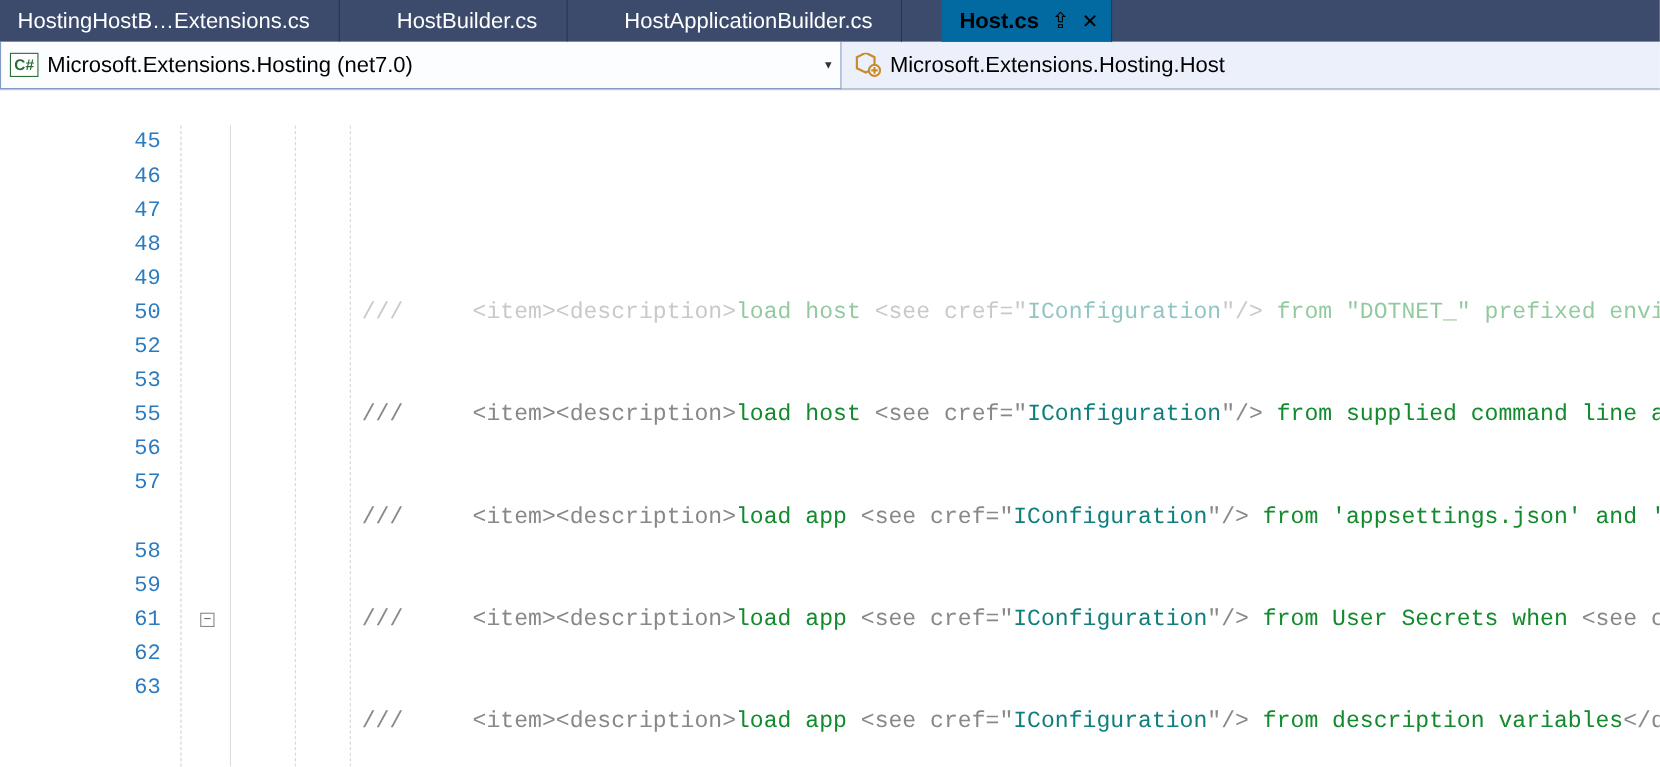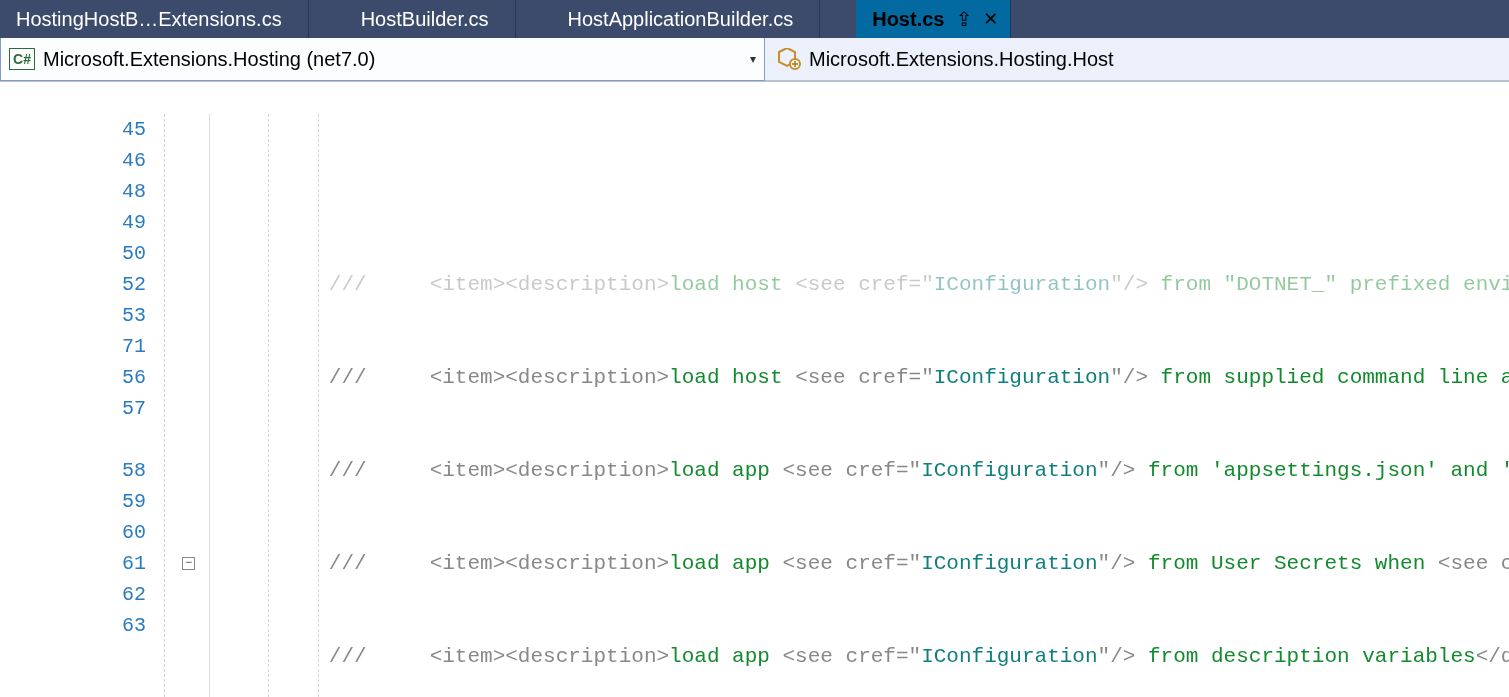--- a/index.html
+++ b/index.html
@@ -187,32 +187,32 @@
     </svg>
     <span>Microsoft.Extensions.Hosting.Host</span>
   </div>
 </div>
 
 <div class="editor">
 
   <div class="gutter">
     <div class="ln">45</div>
     <div class="ln">46</div>
+    <div class="ln">47</div>
     <div class="ln">48</div>
     <div class="ln">49</div>
     <div class="ln">50</div>
     <div class="ln">52</div>
     <div class="ln">53</div>
-    <div class="ln">71</div>
+    <div class="ln">55</div>
     <div class="ln">56</div>
     <div class="ln">57</div>
     <div class="spacer"></div>
     <div class="ln">58</div>
     <div class="ln">59</div>
-    <div class="ln">60</div>
     <div class="ln">61</div>
     <div class="ln">62</div>
     <div class="ln">63</div>
   </div>
 
   <div class="fold-strip">
     <div class="fold-box" style="top: 443px">−</div>
   </div>
 
   <div class="code">

